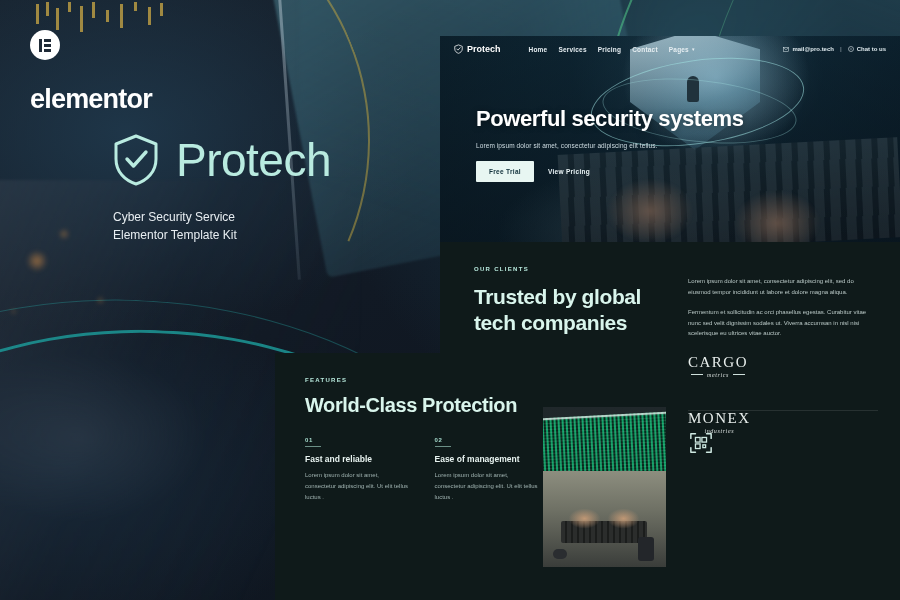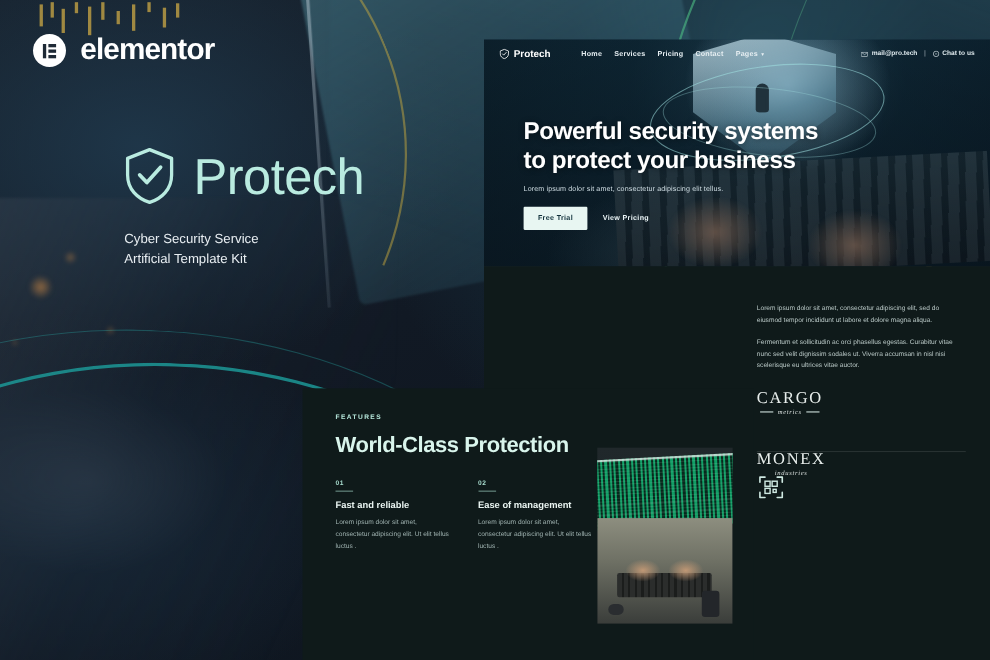--- a/index.html
+++ b/index.html
@@ -84,21 +84,21 @@
   .grid-dots {
     position: absolute; right: 36px; top: 180px; width: 44px; height: 66px;
     opacity: .85;
   }
   .grid-dots i { position:absolute; width: 5px; height: 4px; background: rgba(225,190,95,0.85); }
   .rb-squares { position: absolute; right: 10px; bottom: 90px; width: 70px; height: 60px; opacity:.5;}
   .rb-squares i { position:absolute; width:6px; height:6px; border:1px solid rgba(120,200,190,0.5); }
 
   
   .elementor-logo {
-    position: absolute; left: 30px; top: 30px; display: flex; align-items: flex-end; gap: 13px;
+    position: absolute; left: 30px; top: 30px; display: flex; align-items: flex-start; gap: 24px; flex-direction: column;
   }
   .el-mark {
     width: 30px; height: 30px; border-radius: 50%; background: #ffffff;
     display: flex; align-items: center; justify-content: center;
   }
   .el-mark .bars { position: relative; width: 12px; height: 13px; }
   .el-mark .bars b {
     position: absolute; background: #1f2a36; display:block;
   }
   .el-mark .bars b:nth-child(1){ left:0; top:0; width:3px; height:13px; }
@@ -362,21 +362,21 @@
       <svg width="48" height="54" viewBox="0 0 48 54" fill="none">
         <path d="M24 3 L44 11 V26 C44 39 35 47.5 24 51 C13 47.5 4 39 4 26 V11 Z" stroke="#b9ebe0" stroke-width="3" fill="none" stroke-linejoin="round"></path>
         <path d="M15 26 L21.5 33 L34 19" stroke="#b9ebe0" stroke-width="3.4" fill="none" stroke-linecap="round" stroke-linejoin="round"></path>
       </svg>
     </span>
     <span class="brand-name">Protech</span>
   </div>
 
   <div class="tagline">
     <div>Cyber Security Service</div>
-    <div>Artificial Template Kit</div>
+    <div>Elementor Template Kit</div>
   </div>
 
   <div class="panel hero">
     <div class="hero-photo"></div>
     <div class="hero-shield-art"></div>
     <div class="hero-keyhole"></div>
     <div class="hero-ring"></div>
     <div class="hero-ring r2"></div>
     <div class="hero-keyboard"></div>
     <div class="hero-hand"></div>
@@ -413,31 +413,37 @@
             <path d="M4 6 H8" stroke="#dfeaee" stroke-width="1.1"></path>
           </svg>
           <span>Chat to us</span>
         </span>
       </span>
     </div>
 
     <div class="hero-copy">
       <div class="hero-h1">
         <div>Powerful security systems</div>
-        <div>to protect your business</div>
       </div>
       <div class="hero-sub">Lorem ipsum dolor sit amet, consectetur adipiscing elit tellus.</div>
       <div class="hero-btns">
         <button class="btn-primary">Free Trial</button>
         <span class="btn-ghost">View Pricing</span>
       </div>
     </div>
   </div>
 
   <div class="panel clients">
+    <div class="clients-left">
+      <div class="eyebrow">OUR CLIENTS</div>
+      <div class="clients-h2">
+        <div>Trusted by global</div>
+        <div>tech companies</div>
+      </div>
+    </div>
 
     <div class="clients-right">
       <p>Lorem ipsum dolor sit amet, consectetur adipiscing elit, sed do eiusmod tempor incididunt ut labore et dolore magna aliqua.</p>
       <p>Fermentum et sollicitudin ac orci phasellus egestas. Curabitur vitae nunc sed velit dignissim sodales ut. Viverra accumsan in nisl nisi scelerisque eu ultrices vitae auctor.</p>
     </div>
 
     <div class="logos">
       <div class="logo-block">
         <div class="logo-main">CARGO</div>
         <div class="logo-rule">

